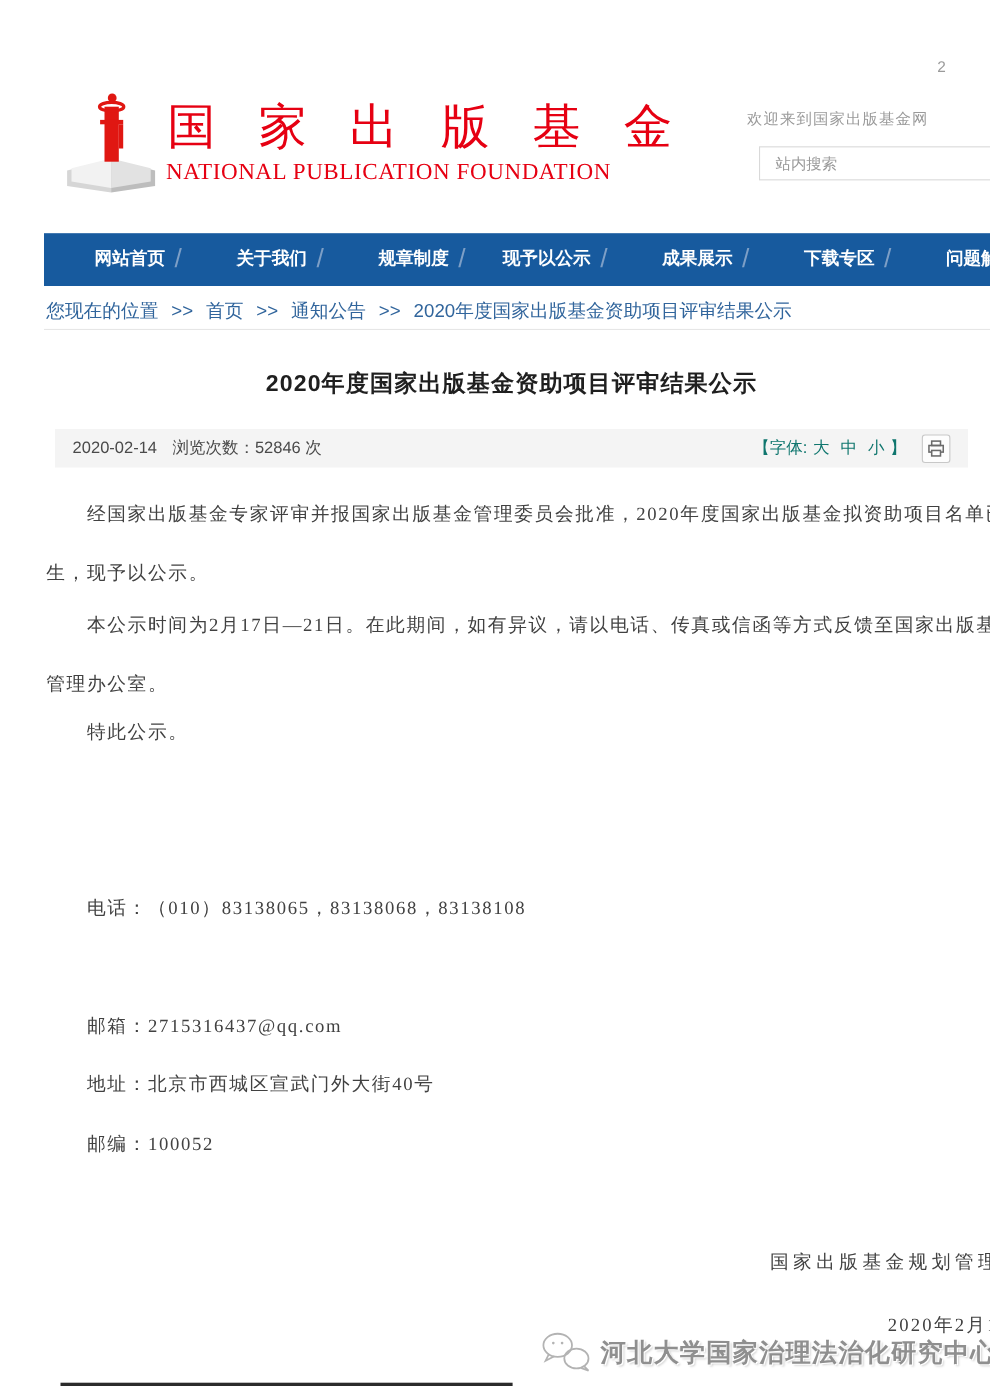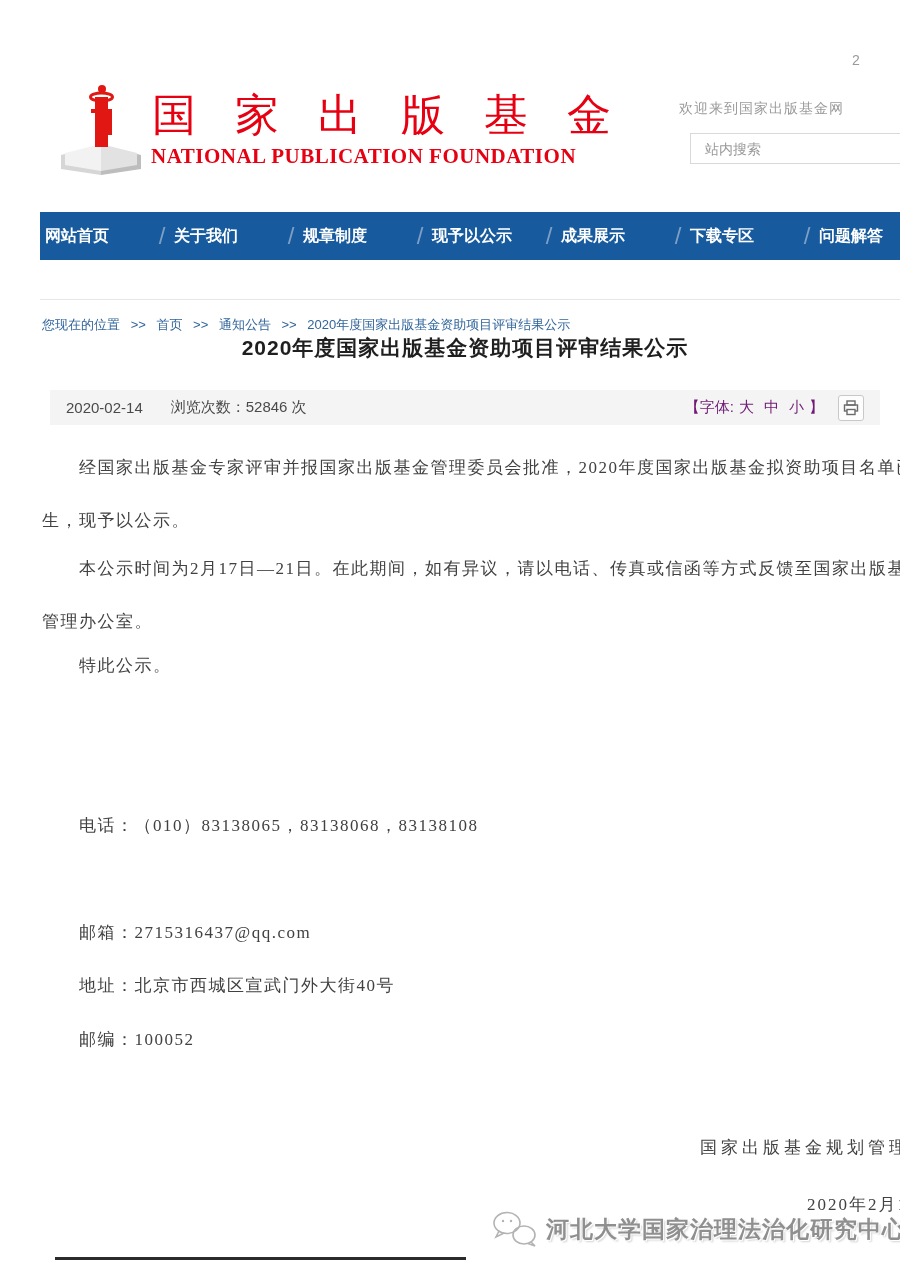--- a/index.html
+++ b/index.html
@@ -13,65 +13,65 @@
   .welcome-clip { position:absolute; left:852px; top:52px; font-size:14px; color:#9a9a9a; }
 
   
   .logo-wrap { position:absolute; left:55px; top:83px; width:92px; height:96px; }
   .site-cn {
     position:absolute; left:152px; top:86px; font-size:44px; font-weight:normal;
     color:#e60012; letter-spacing:14px; white-space:nowrap;
     font-family:"Liberation Serif","DejaVu Serif",serif;
   }
   .site-en {
-    position:absolute; left:151px; top:144px; font-size:21px; font-weight:bold;
+    position:absolute; left:151px; top:144px; font-size:21px; font-weight:normal;
     color:#e60012; letter-spacing:0.5px; white-space:nowrap;
     font-family:"Liberation Serif","DejaVu Serif",serif;
   }
   .search {
     position:absolute; left:690px; top:133px; width:260px; height:31px;
     border:1px solid #d9d9d9; background:#fff; padding-left:14px;
     font-size:14px; color:#555; outline:none;
   }
   .search::placeholder { color:#999; }
 
   
   .nav {
     position:absolute; left:40px; top:212px; width:1020px; height:48px;
     background:#175a9e; display:flex; align-items:center; padding-left:5px;
   }
   .nav-item {
-    width:105px; text-align:left; color:#ffffff; font-size:16px; font-weight:bold;
+    width:105px; text-align:right; color:#ffffff; font-size:16px; font-weight:bold;
     line-height:48px; text-decoration:none; white-space:nowrap; cursor:pointer;
   }
   .nav-sep {
     width:24px; text-align:center; color:#7d9fc6; font-size:24px; font-weight:normal;
     line-height:44px; user-select:none;
   }
 
   
-  .breadcrumb { position:absolute; left:42px; top:271px; font-size:13px; color:#31659c; white-space:nowrap;margin-top:45px; }
+  .breadcrumb { position:absolute; left:42px; top:271px; font-size:17px; color:#31659c; white-space:nowrap; }
   .breadcrumb a { color:#31659c; text-decoration:none; cursor:pointer; }
   .bc-sep { margin:0 7px; }
   .bc-divider { position:absolute; left:40px; top:299px; width:860px; height:1px; background:#e6e6e6; }
 
   
   .article-title {
     position:absolute; left:0; top:334px; width:930px; text-align:center;
     font-size:21px; font-weight:bold; color:#1f1f1f; letter-spacing:1px;
   }
 
   
   .meta {
     position:absolute; left:50px; top:390px; width:830px; height:35px;
     background:#f4f4f4; display:flex; align-items:center;
     font-size:15px; color:#4a4a4a; padding:0 16px;
   }
-  .meta-date { margin-right:28px; }
-  .meta-right { margin-left:auto; display:flex; align-items:center; color:#701a75;justify-content:space-between; }
+  .meta-date { margin-right:14px; }
+  .meta-right { margin-left:auto; display:flex; align-items:center; color:#0f766e;justify-content:space-between; }
   .font-ctl { margin:0 5px; cursor:pointer; }
   .print-btn {
     margin-left:14px; width:26px; height:26px; background:#fdfdfd;
     border:1px solid #c8c8c8; border-radius:3px; display:flex;
     align-items:center; justify-content:center; cursor:pointer;
   }
 
   
   .bl {
     position:absolute; left:42px; white-space:nowrap;

